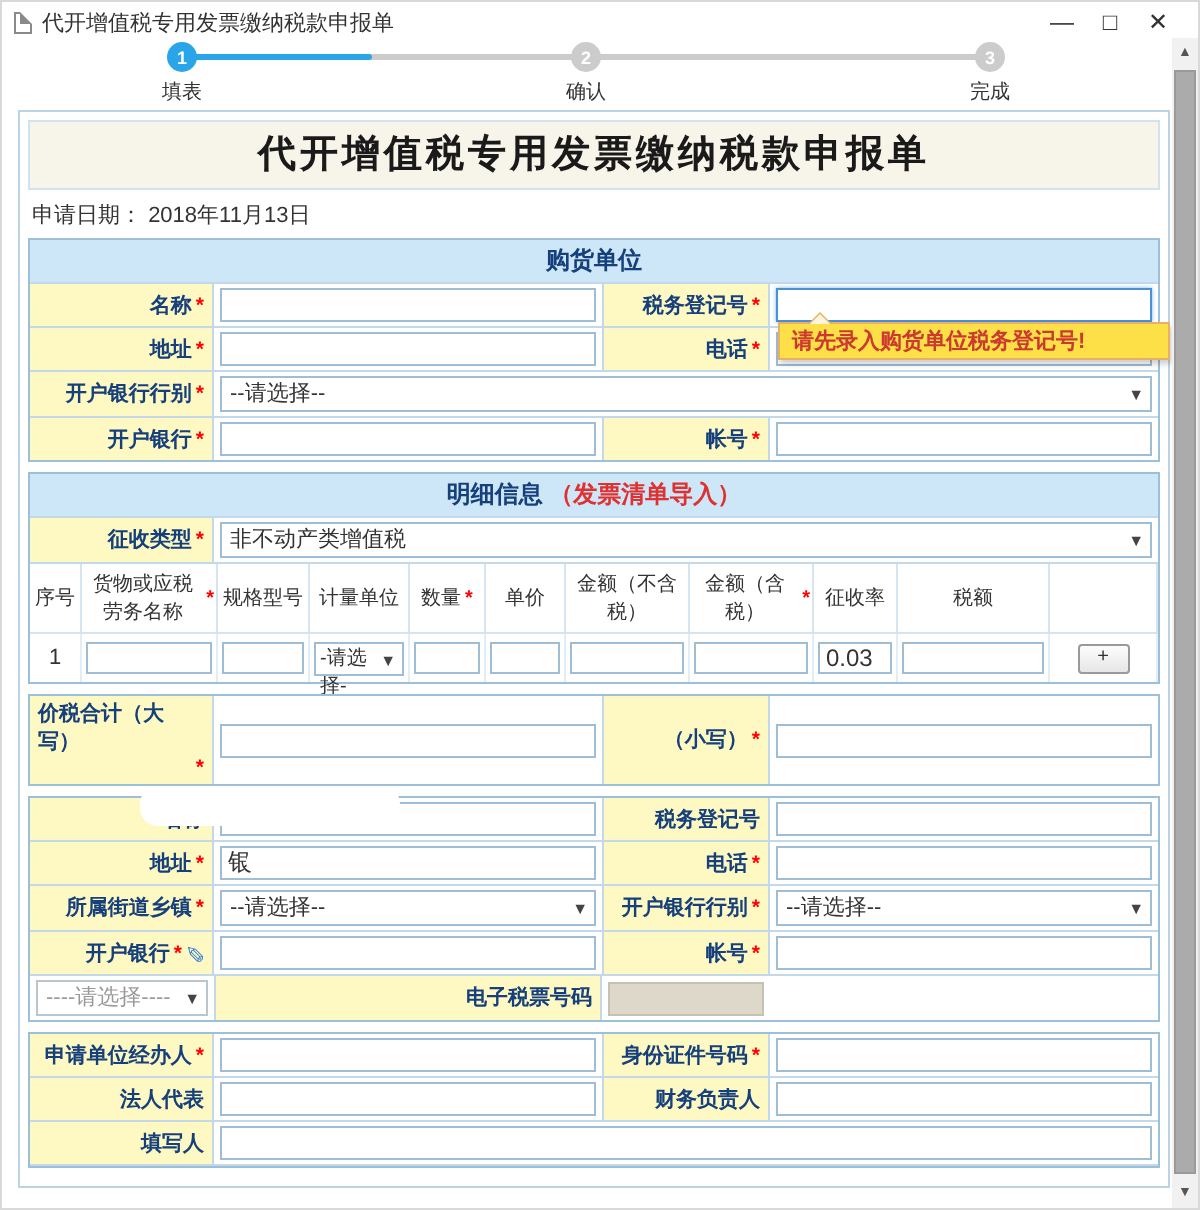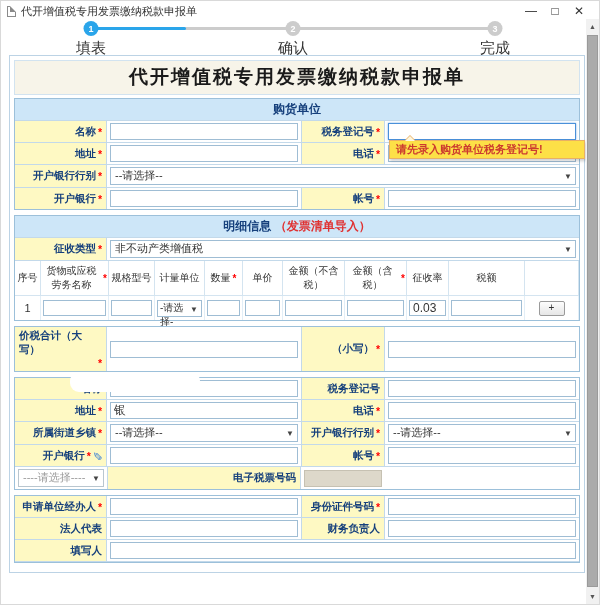--- a/index.html
+++ b/index.html
@@ -14,21 +14,21 @@
   .winbtns { margin-left:auto; display:flex; gap:0; }
   .winbtn { width:24px; text-align:center; font-size:12px; color:#333; cursor:default; line-height:14px; }
 
   
   .stepper { position:relative; height:36px; }
   .step-line { position:absolute; top:8px; left:90px; width:404px; height:3px; background:#ccc; border-radius:2px; }
   .step-line-done { position:absolute; top:8px; left:90px; width:95px; height:3px; background:#2aa5ea; border-radius:2px; }
   .step-dot { position:absolute; top:2px; width:15px; height:15px; border-radius:50%; background:#ccc; color:#fff;
     font-size:9px; font-weight:bold; display:flex; align-items:center; justify-content:center; transform:translateX(-50%); }
   .step-dot.active { background:#2aa5ea; }
-  .step-label { position:absolute; top:20px; font-size:15px; color:#333; transform:translateX(-50%); }
+  .step-label { position:absolute; top:20px; font-size:10px; color:#333; transform:translateX(-50%); }
 
   
   .content { margin:0 14px 0 8px; border:1px solid #bcd3e5; background:#fff; padding:4px; }
   .form-title { background:#f7f4e9; border:1px solid #d2e3f0; text-align:center; font-size:19px; font-weight:bold;
     color:#1a1a1a; letter-spacing:2px; padding:3px 0 4px; margin-bottom:3px; }
   .date-line { font-size:11px; color:#333; padding:2px 2px 4px; }
 
   .sec { border:1px solid #9cc0da; margin-bottom:5px; background:#fff; position:relative; }
   .sec-header { background:#cde6f8; color:#16407c; font-weight:bold; text-align:center; font-size:12px; padding:2px 0; }
   .sec-header .note { color:#e03131; font-weight:bold; }
@@ -103,20 +103,24 @@
     <div class="step-dot" style="left:494px">3</div>
     <div class="step-label" style="left:90px">填表</div>
     <div class="step-label" style="left:292px">确认</div>
     <div class="step-label" style="left:494px">完成</div>
   </div>
 
   <div class="content">
 
     <div class="form-title">代开增值税专用发票缴纳税款申报单</div>
 
+    <div class="date-line">
+      <span>申请日期：</span>
+      <span>2018年11月13日</span>
+    </div>
 
     <div class="sec">
       <div class="sec-header">购货单位</div>
       <div class="frow">
         <div class="lcell">
             <span>名称</span>
             <span class="req">*</span>
           </div>
         <div class="icell">
             <input class="txt" style="">

